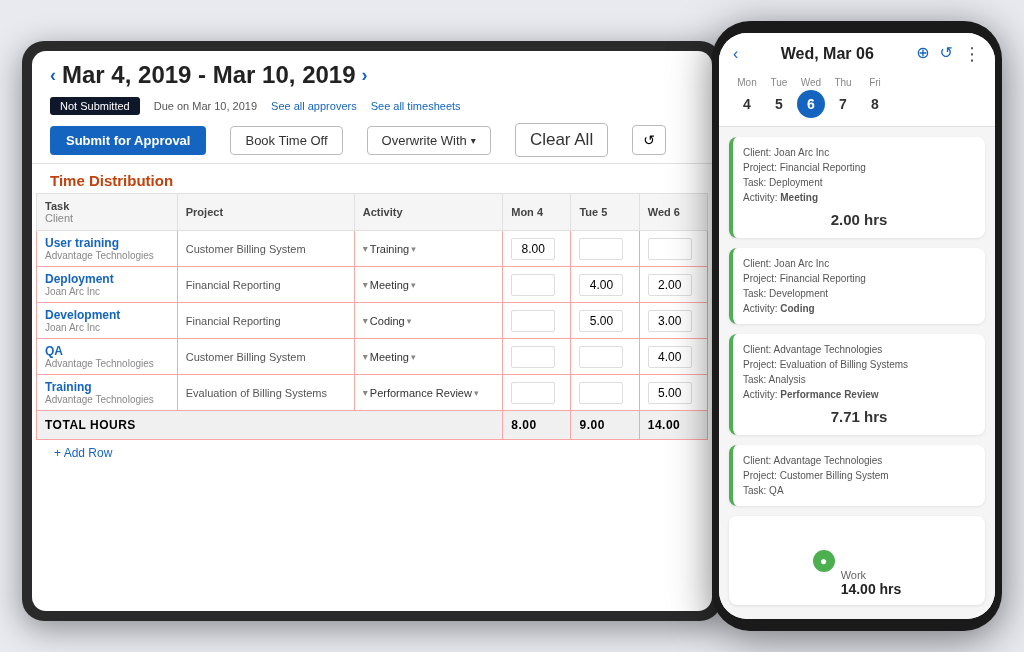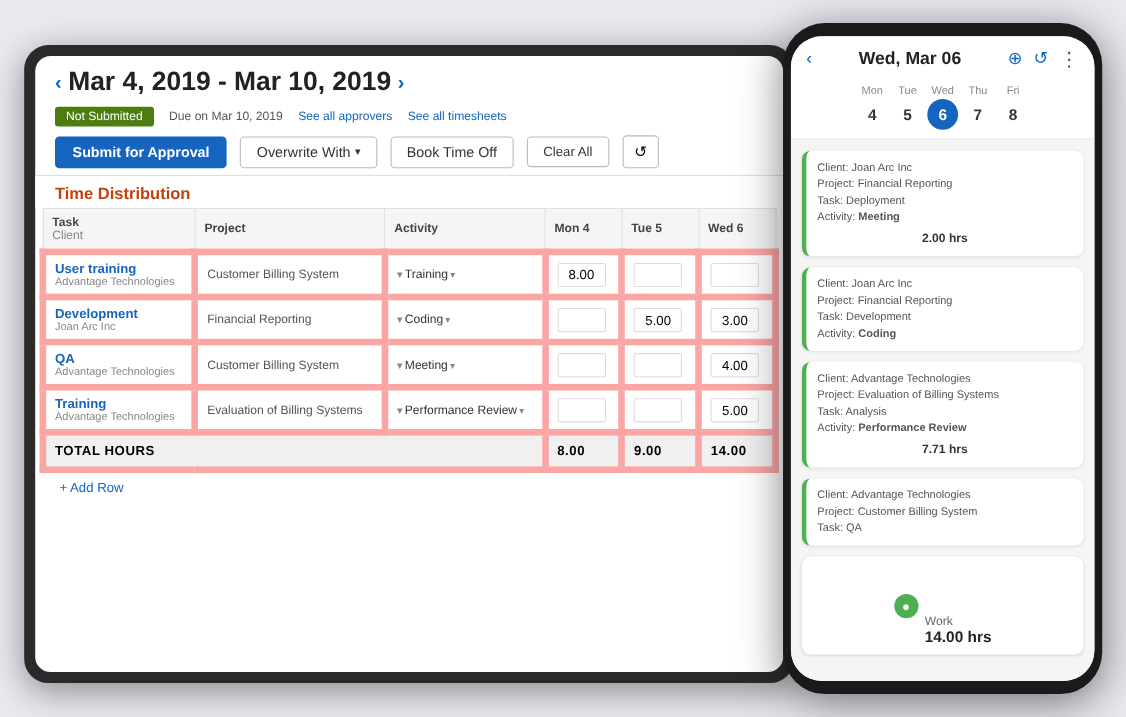--- a/index.html
+++ b/index.html
@@ -87,33 +87,33 @@
       font-weight: bold;
     }
     .status-row {
       display: flex;
       align-items: center;
       gap: 14px;
       margin-bottom: 8px;
       flex-wrap: wrap;
     }
     .not-submitted-badge {
-      background: #4d7c0f;
+      background: #0f172a;
       color: #fff;
       font-size: 11px;
       padding: 3px 10px;
       border-radius: 3px;
     }
     .due-text { font-size: 11px; color: #555; }
     .link-text { font-size: 11px; color: #1565c0; cursor: pointer; }
     
     .action-row {
       display: flex;
       align-items: center;
-      gap: 12px;
+      gap: 24px;
       flex-wrap: wrap;
     }
     .btn-submit {
       background: #1565c0;
       color: #fff;
       border: none;
       padding: 7px 16px;
       border-radius: 4px;
       font-size: 13px;
       font-weight: 600;
@@ -130,21 +130,21 @@
       display: flex;
       align-items: center;
       gap: 4px;
     }
     .btn-clear {
       background: #fff;
       color: #333;
       border: 1px solid #bbb;
       padding: 6px 14px;
       border-radius: 4px;
-      font-size: 12px;
+      font-size: 17px;
       cursor: pointer;
     }
     .btn-refresh {
       background: #fff;
       border: 1px solid #bbb;
       padding: 6px 10px;
       border-radius: 4px;
       cursor: pointer;
       font-size: 14px;
     }
@@ -166,21 +166,21 @@
     .timesheet-table th {
       background: #f5f5f5;
       border: 1px solid #e0e0e0;
       padding: 6px 8px;
       text-align: left;
       font-size: 11px;
       font-weight: 600;
       color: #444;
     }
     .timesheet-table td {
-      border: 6px solid #fca5a5;
+      border: 1px solid #fca5a5;
       padding: 5px 8px;
       vertical-align: middle;
       margin-left: 40px;
     }
     .task-name { font-weight: 600; color: #1565c0; font-size: 12px; }
     .task-client { font-size: 10px; color: #888; }
     .time-input {
       width: 44px;
       border: 1px solid #ddd;
       padding: 3px 4px;
@@ -244,21 +244,21 @@
     .phone-back { color: #1565c0; font-size: 16px; cursor: pointer; }
     .phone-date-title { font-size: 16px; font-weight: 700; color: #222; }
     .phone-icons { display: flex; gap: 10px; }
     .phone-icon { color: #1565c0; font-size: 16px; cursor: pointer; }
     .phone-more { color: #555; font-size: 18px; cursor: pointer; }
     
     .day-strip {
       display: flex;
       gap: 4px;
       padding: 4px 0 8px;
-      justify-content: center;
+      justify-content: flex-start;
     }
     .day-item {
       display: flex;
       flex-direction: column;
       align-items: center;
       gap: 2px;
     }
     .day-label { font-size: 10px; color: #888; }
     .day-num {
       width: 28px;
@@ -289,21 +289,21 @@
     .phone-card {
       background: #fff;
       border-radius: 8px;
       border-left: 4px solid #4caf50;
       padding: 8px 10px;
       box-shadow: 0 1px 3px rgba(0,0,0,0.08);
     }
     .phone-card-text { font-size: 10px; color: #555; line-height: 1.5; }
     .phone-card-text strong { font-weight: 600; }
     .phone-card-hours {
-      font-size: 11px;
+      font-size: 15px;
       font-weight: 700;
       color: #333;
       text-align: center;
       padding: 6px 0 2px;
     }
     .phone-work-badge {
       display: flex;
       align-items: center;
       justify-content: center;
       gap: 6px;
@@ -343,25 +343,25 @@
         </div>
         <div class="status-row">
           <span class="not-submitted-badge">Not Submitted</span>
           <span class="due-text">Due on Mar 10, 2019</span>
           <span class="link-text">See all approvers</span>
           <span class="link-text">See all timesheets</span>
         </div>
         <div class="action-row">
           <button class="btn-submit">Submit for Approval</button>
           <button class="btn-outline">
+            <span>Book Time Off</span>
+          </button>
+          <button class="btn-outline">
             <span>Overwrite With</span>
             <span class="dropdown-arrow">▾</span>
-          </button>
-          <button class="btn-outline">
-            <span>Book Time Off</span>
           </button>
           <button class="btn-clear">Clear All</button>
           <button class="btn-refresh">↺</button>
         </div>
       </div>
       <div class="section-title">Time Distribution</div>
 
       <div class="table-wrapper">
         <table class="timesheet-table">
           <thead>
@@ -389,20 +389,43 @@
       </div>
     </td>
     <td>
       <input class="time-input" value="8.00" style="">
     </td>
     <td>
       <input class="time-input" value="" style="">
     </td>
     <td>
       <input class="time-input" value="" style="">
+    </td>
+  </tr>
+              <tr>
+    <td>
+      <div class="task-name">Deployment</div>
+      <div class="task-client">Joan Arc Inc</div>
+    </td>
+    <td style="font-size:11px;color:#555">Financial Reporting</td>
+    <td>
+      <div class="activity-select">
+        <span style="font-size:10px;color:#888">▾</span>
+        <span style="font-size:11px">Meeting</span>
+        <span style="font-size:9px;color:#888">▾</span>
+      </div>
+    </td>
+    <td>
+      <input class="time-input" value="" style="">
+    </td>
+    <td>
+      <input class="time-input" value="4.00" style="">
+    </td>
+    <td>
+      <input class="time-input" value="2.00" style="">
     </td>
   </tr>
               <tr>
     <td>
       <div class="task-name">Development</div>
       <div class="task-client">Joan Arc Inc</div>
     </td>
     <td style="font-size:11px;color:#555">Financial Reporting</td>
     <td>
       <div class="activity-select">

